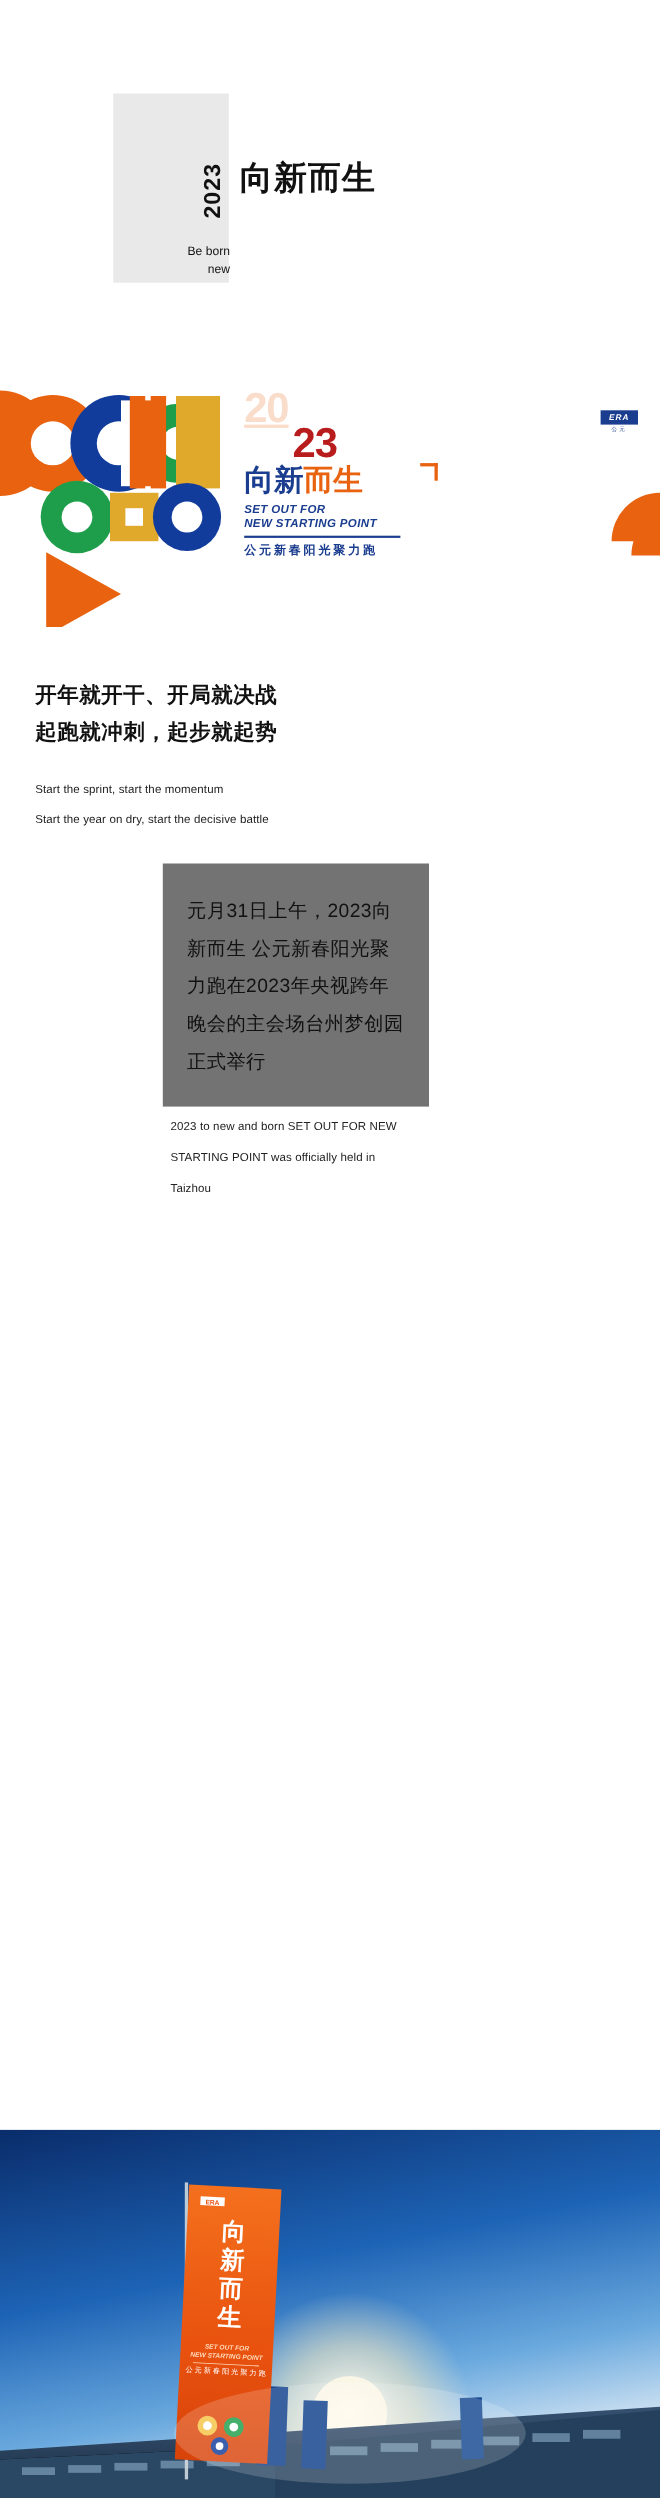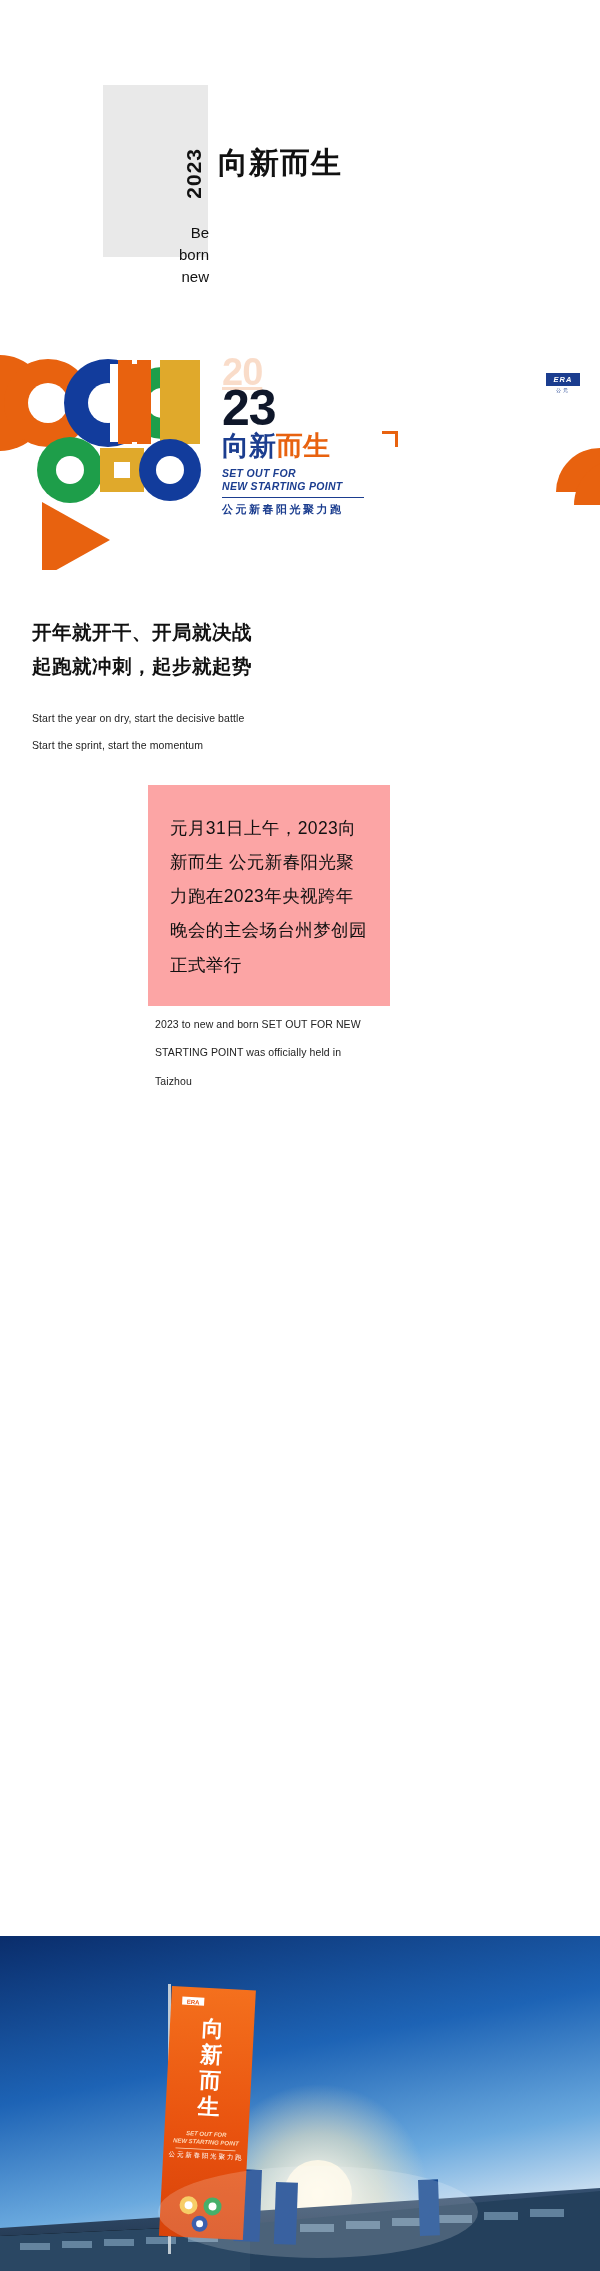--- a/index.html
+++ b/index.html
@@ -41,21 +41,21 @@
     font-weight: 700;
     color: #111;
     line-height: 1.42;
     letter-spacing: 1px;
   }
   .hero-en {
     position: absolute;
     left: 157px; top: 222px;
     width: 52px;
     text-align: right;
-    font-size: 15px;
+    font-size: 11px;
     color: #111;
     line-height: 1.45;
   }
 
   
   .band {
     position: relative;
     height: 240px;
     overflow: hidden;
   }
@@ -95,25 +95,26 @@
   .emblem-2023-top {
     font-size: 38px;
     font-weight: 800;
     color: #e8620f;
     letter-spacing: -1px;
     line-height: 0.78;
     opacity: .22;
     text-decoration: underline;
   }
   .emblem-2023 {
-    font-size: 50px;
+    font-size: 38px;
     font-weight: 800;
-    color: #0f172a;
+    color: #b91c1c;
     letter-spacing: -1px;
     line-height: 0.82;
+    margin-left: 44px;
   }
   .emblem-cn {
     margin-top: 4px;
     font-size: 27px;
     font-weight: 800;
     color: #1b3d8f;
     letter-spacing: 0px;
     line-height: 1;
     position: relative;
   }
@@ -167,21 +168,21 @@
     line-height: 2.55;
     letter-spacing: .1px;
   }
 
   
   .statement { position: relative; height: 380px; }
   .statement-box {
     position: absolute;
     left: 148px; top: 0;
     width: 242px;
-    background: #fca5a5;
+    background: #737373;
     padding: 26px 22px 24px 22px;
   }
   .statement-cn {
     font-size: 17.5px;
     color: #111;
     line-height: 1.95;
     letter-spacing: .4px;
   }
   .statement-en {
     position: absolute;
@@ -267,22 +268,22 @@
     <div class="emblem-tag">公元新春阳光聚力跑</div>
   </div>
 </section>
 
 <section class="slogan">
   <div class="slogan-cn">
     <div>开年就开干、开局就决战</div>
     <div>起跑就冲刺，起步就起势</div>
   </div>
   <div class="slogan-en">
+    <div>Start the sprint, start the momentum</div>
     <div>Start the year on dry, start the decisive battle</div>
-    <div>Start the sprint, start the momentum</div>
   </div>
 </section>
 
 <section class="statement">
   <div class="statement-box">
     <div class="statement-cn">元月31日上午，2023向新而生 公元新春阳光聚力跑在2023年央视跨年晚会的主会场台州梦创园正式举行</div>
   </div>
   <div class="statement-en">2023 to new and born SET OUT FOR NEW STARTING POINT was officially held in Taizhou</div>
 </section>
 

